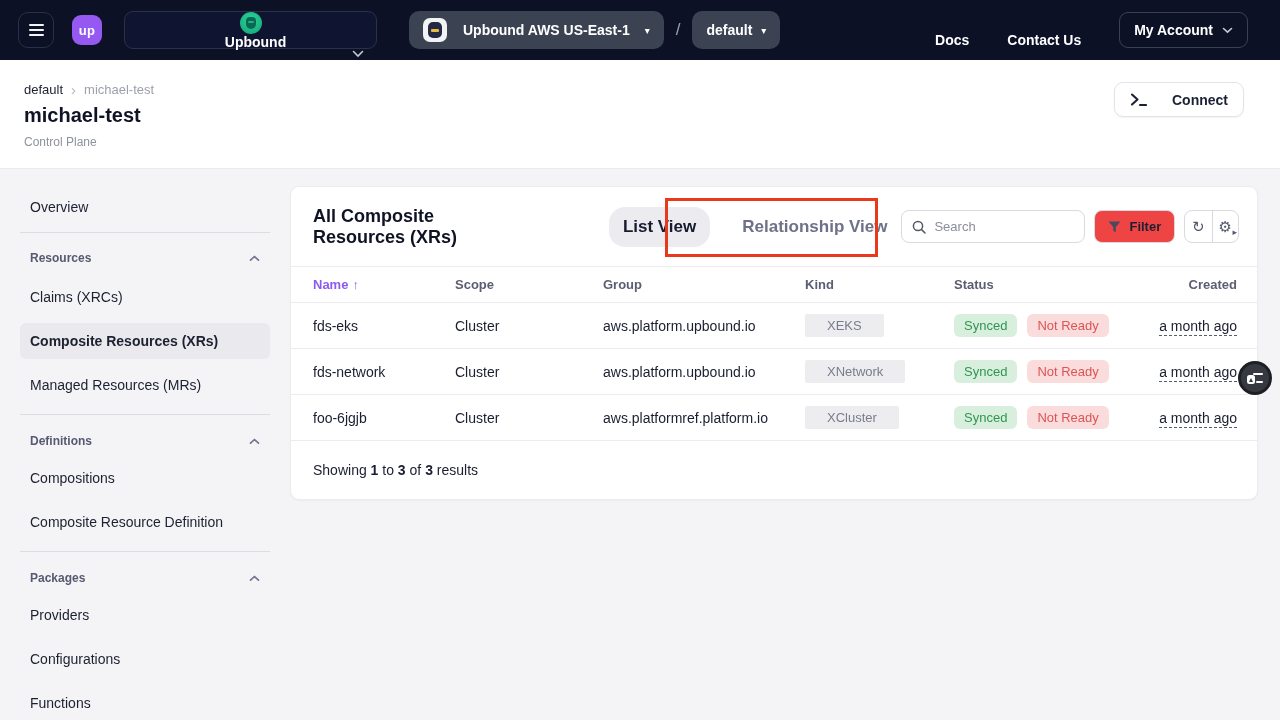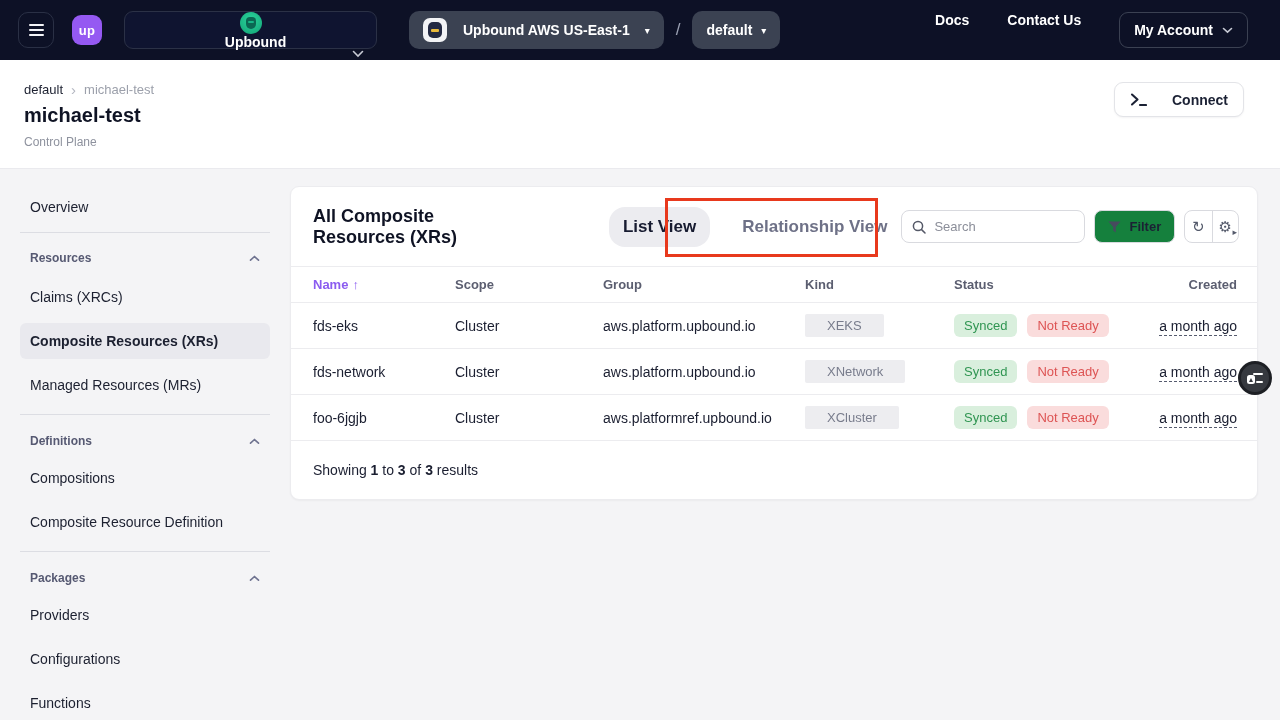--- a/index.html
+++ b/index.html
@@ -17,21 +17,21 @@
   .org-logo:after { content:""; position:absolute; left:8px; top:9px; width:6px; height:2px; background:#17b586; border-radius:1px; }
   .org-select .lbl { color:#fff; font-weight:bold; font-size:14px; margin-left:10px; }
   .org-select .chev { margin-left:auto; }
   .grp-btn { height:38px; background:#3b4252; border-radius:10px; display:flex; align-items:center; padding:0 14px; color:#fff; font-weight:bold; font-size:14px; cursor:pointer; }
   .ctp-btn { margin-left:32px;gap:6px; }
   .ctp-icon { width:24px; height:24px; background:#f2f3f5; border-radius:7px; margin-right:10px; position:relative; flex:none; }
   .ctp-icon:before { content:""; position:absolute; left:5px; top:4px; width:14px; height:16px; background:#232942; border-radius:5px; }
   .ctp-icon:after { content:""; position:absolute; left:8px; top:11px; width:8px; height:2.5px; background:#e8b93c; border-radius:1px; }
   .caret { font-size:10px; color:#fff; margin-left:9px; }
   .nav-slash { color:#9aa0b2; font-size:17px; margin:0 12px; }
-  .nav-links { margin-left:auto; display:flex; align-items:flex-start; gap:38px; }
+  .nav-links { margin-left:auto; display:flex; align-items:flex-end; gap:38px; }
   .nav-link { color:#fff; font-weight:bold; font-size:14px; cursor:pointer; }
   .account-btn { height:36px; border:1px solid #3b4152; border-radius:9px; display:flex; align-items:center; padding:0 14px; color:#fff; font-weight:bold; font-size:14px; cursor:pointer; gap:9px; }
 
   
   .page-header { position:absolute; top:60px; left:0; width:1280px; height:109px; background:#fff; border-bottom:1px solid #eaeaee; padding:22px 36px 0 24px; }
   .breadcrumb { display:flex; align-items:center; font-size:13px; gap:8px; }
   .breadcrumb .root { color:#1c2030; cursor:pointer; }
   .breadcrumb .sep { color:#b3b6c0; font-size:15px; line-height:1; }
   .breadcrumb .leaf { color:#9ca0ab; }
   .page-title { font-size:20px; font-weight:bold; color:#0f1324; margin-top:7px; }
@@ -52,21 +52,21 @@
   
   .card { position:absolute; left:290px; top:17px; width:968px; height:314px; background:#fff; border:1px solid #ececef; border-radius:9px; box-shadow:0 1px 2px rgba(15,19,36,.04); }
   .card-header { height:79px; display:flex; align-items:center; padding:0 18px 0 22px; }
   .card-title { font-size:18px; font-weight:bold; color:#0f1324; }
   .view-toggle { display:flex; align-items:center; margin-left:80px; gap:18px; }
   .toggle-opt { font-size:17px; font-weight:bold; color:#6e7187; padding:10px 14px; border-radius:16px; cursor:pointer; white-space:nowrap; }
   .toggle-opt.active { background:#ececf0; color:#171b30; }
   .search-box { margin-left:auto; width:191px; height:33px; border:1px solid #d9dadf; border-radius:8px; display:flex; align-items:center; padding:0 10px; background:#fff; }
   .search-box input { border:none; outline:none; font-size:13px; color:#1a1e30; width:140px; margin-left:8px; font-family:inherit; background:transparent; }
   .search-box input::placeholder { color:#8b8e99; }
-  .filter-btn { margin-left:9px; height:33px; border:1px solid #d9dadf; border-radius:8px; background:#15803d; display:flex; align-items:center; gap:8px; padding:0 13px; font-size:13px; font-weight:bold; color:#1b2134; cursor:pointer; }
+  .filter-btn { margin-left:9px; height:33px; border:1px solid #d9dadf; border-radius:8px; background:#ef4444; display:flex; align-items:center; gap:8px; padding:0 13px; font-size:13px; font-weight:bold; color:#1b2134; cursor:pointer; }
   .icon-group { margin-left:9px; height:33px; border:1px solid #d9dadf; border-radius:8px; display:flex; overflow:hidden; background:#fff; }
   .icon-btn { width:33px; height:31px; display:flex; align-items:center; justify-content:center; cursor:pointer; color:#545a6b; font-size:15px; }
   .icon-btn + .icon-btn { border-left:1px solid #d9dadf; }
   .gear-wrap { position:relative; font-size:15px; }
   .gear-wrap .play { position:absolute; right:-5px; bottom:-1px; font-size:9px; }
 
   .annotation-box { position:absolute; left:374px; top:11px; width:213px; height:59px; border:3px solid #e8391d; pointer-events:none; z-index:6; }
 
   
   .tbl { width:100%; }
@@ -273,21 +273,21 @@
         <div class="td status-cell">
           <span class="badge synced">Synced</span>
           <span class="badge notready">Not Ready</span>
         </div>
         <div class="td right"><span class="created-link">a month ago</span></div>
       </div>
 
       <div class="tbl-row">
         <div class="td">foo-6jgjb</div>
         <div class="td">Cluster</div>
-        <div class="td">aws.platformref.upbound.io</div>
+        <div class="td">aws.platformref.platform.io</div>
         <div class="td"><span class="kind-badge">XCluster</span></div>
         <div class="td status-cell">
           <span class="badge synced">Synced</span>
           <span class="badge notready">Not Ready</span>
         </div>
         <div class="td right"><span class="created-link">a month ago</span></div>
       </div>
 
       <div class="tbl-footer">
         <span>Showing </span>

